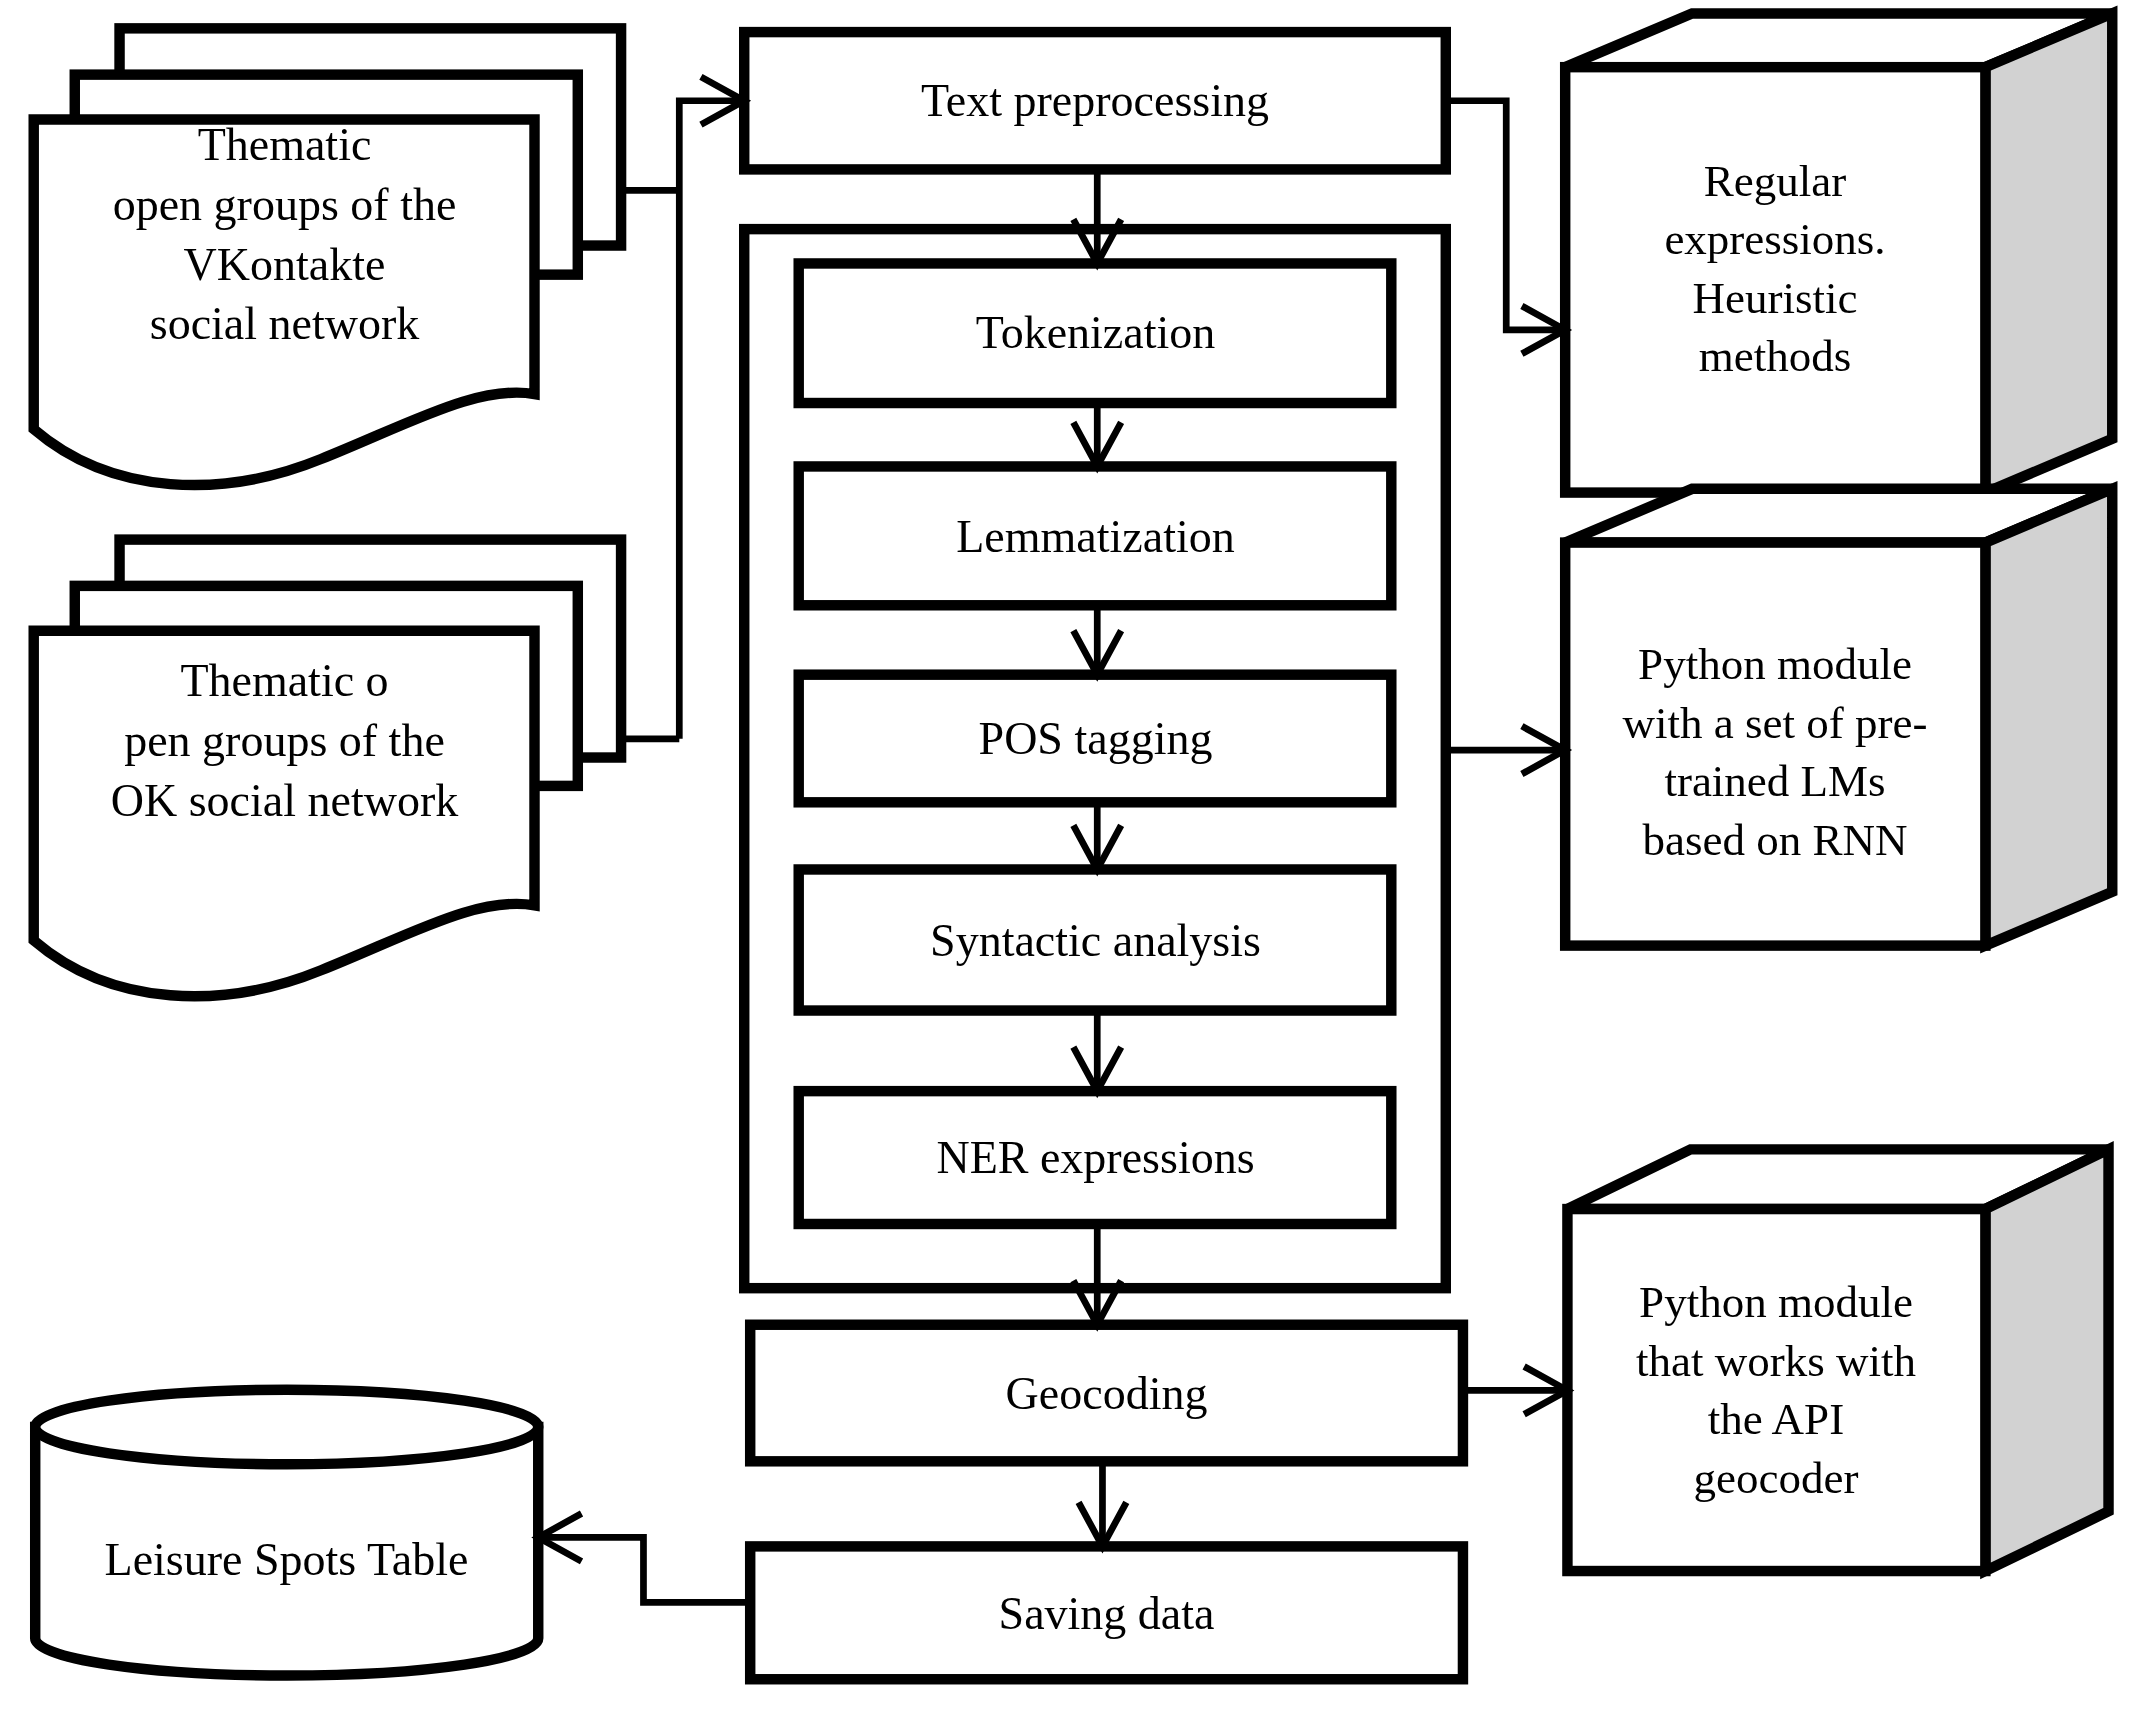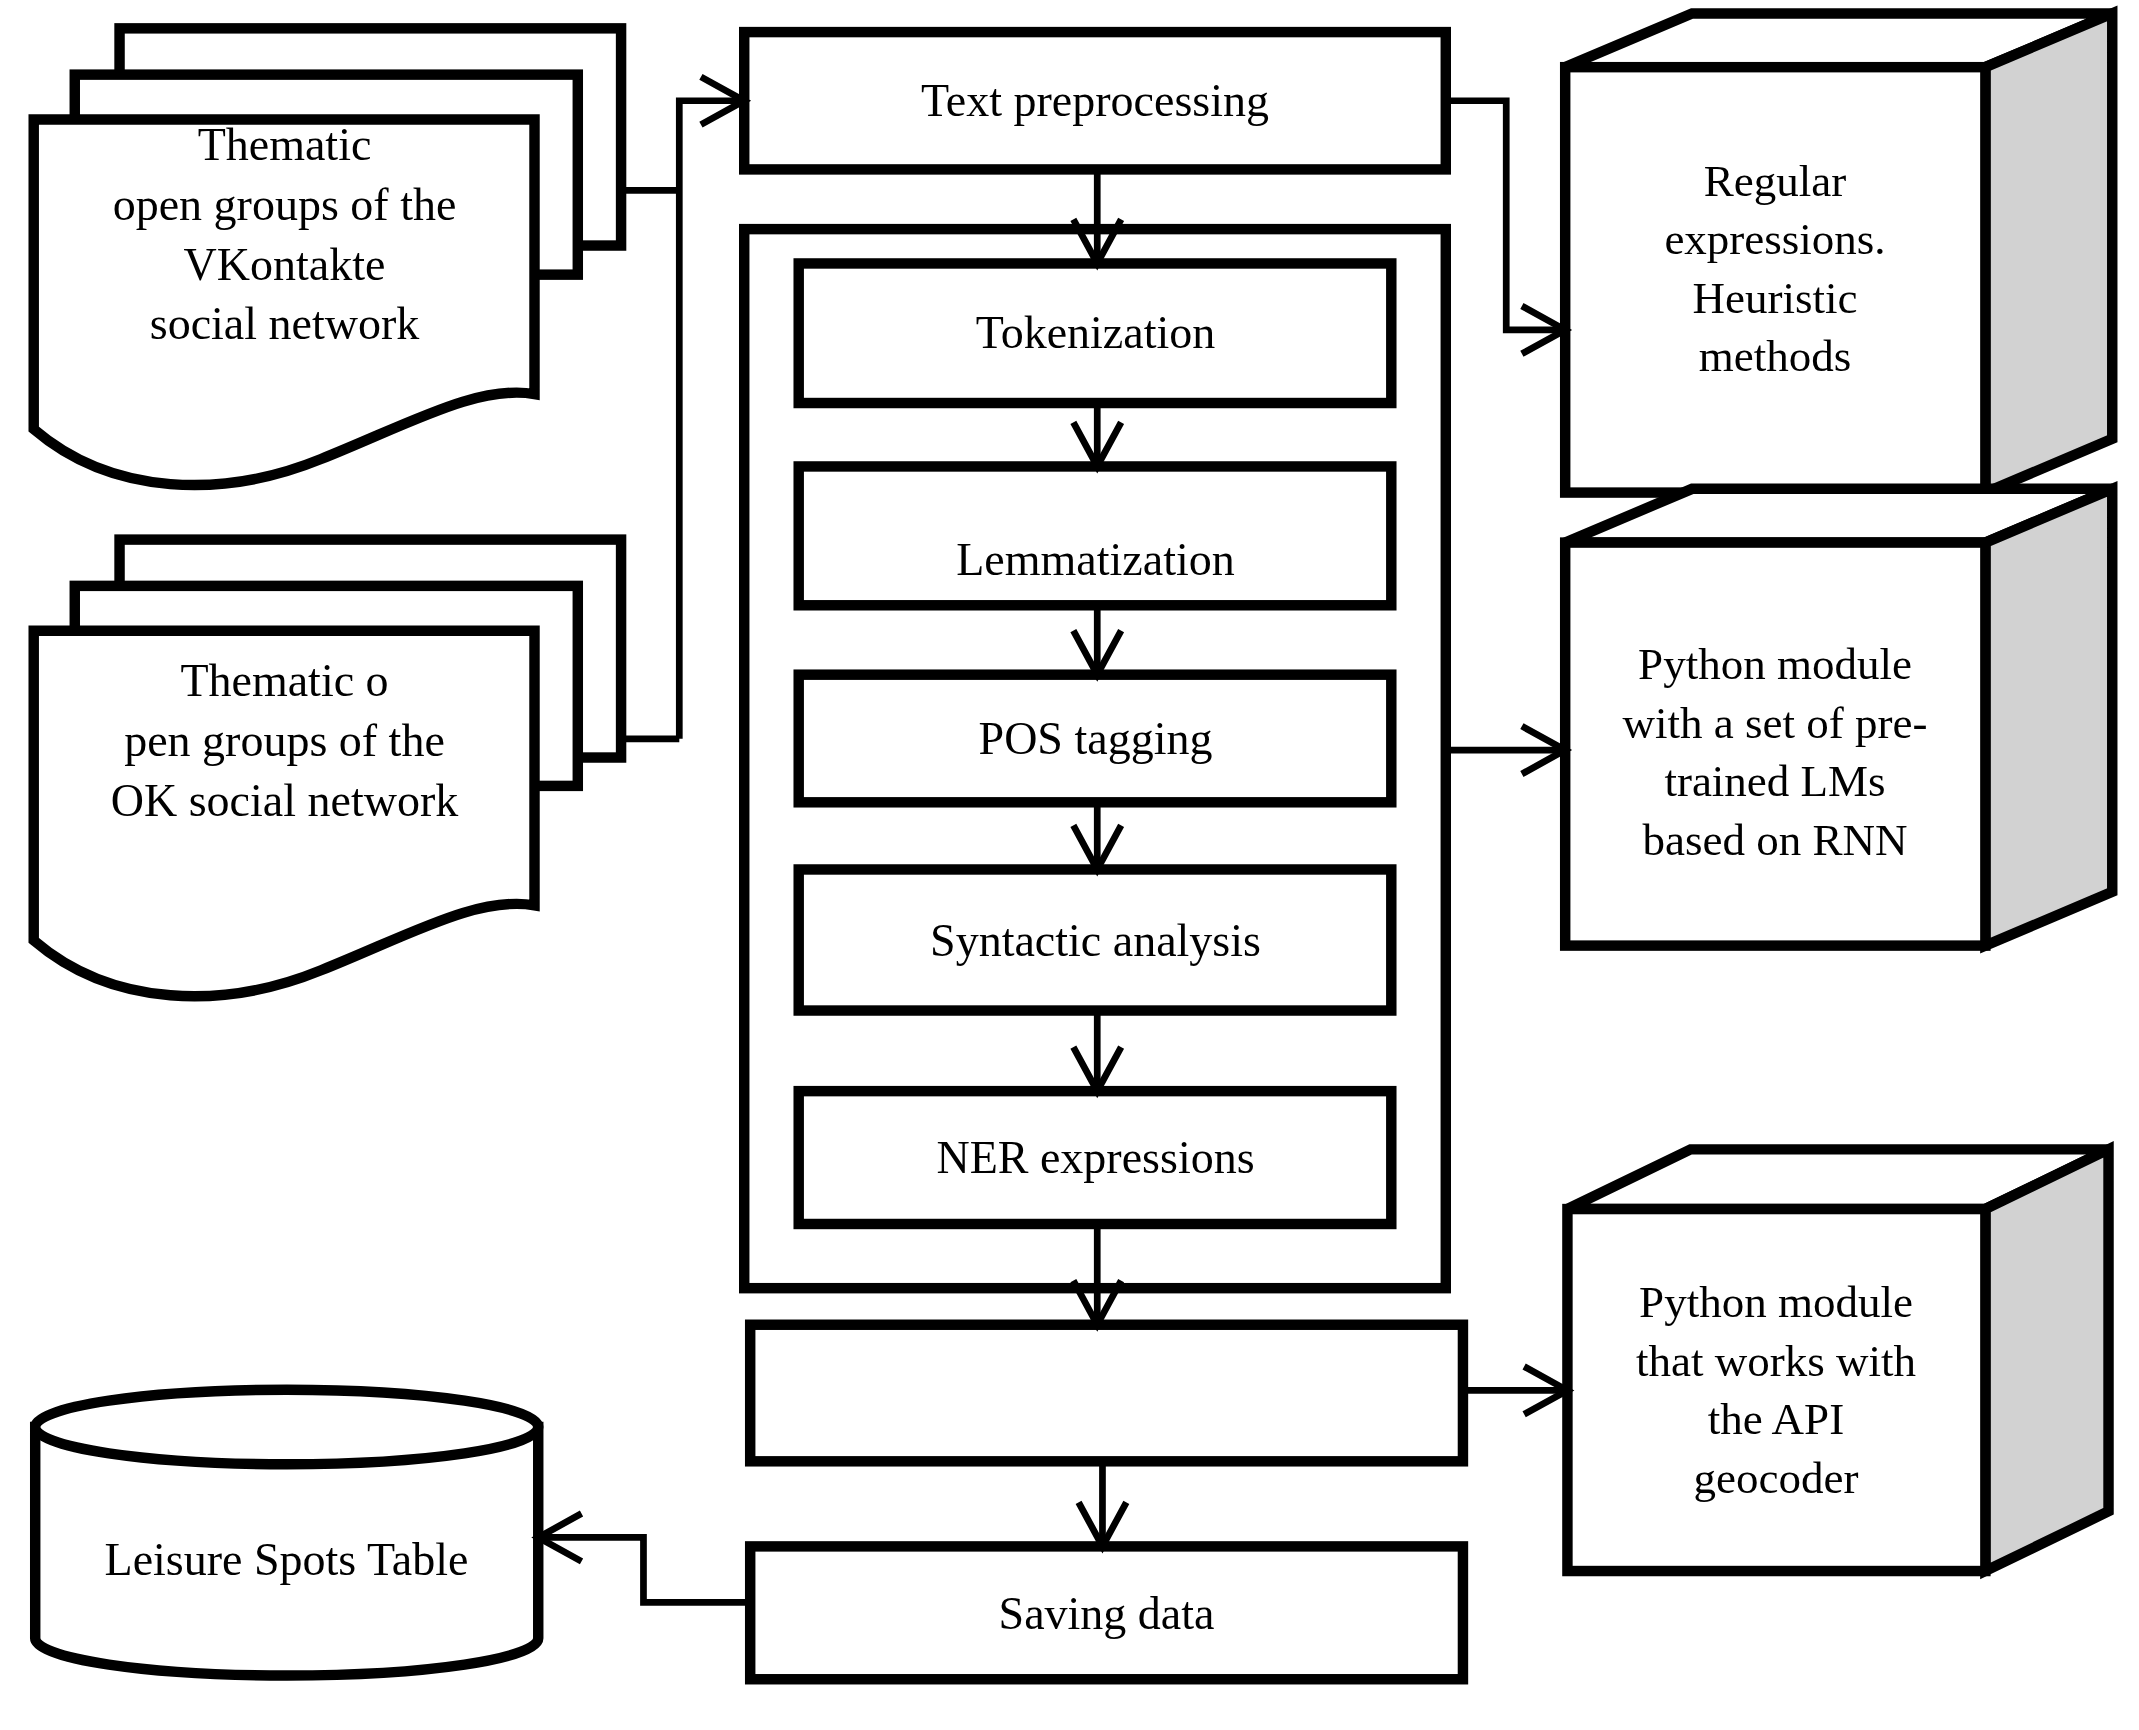--- a/index.html
+++ b/index.html
@@ -131,24 +131,25 @@
 
   <div class="label" style="left:34px;  top:104px;  width:501px; height:261px;">Thematic
 open groups of the
 VKontakte
 social network</div>
   <div class="label" style="left:744px; top:32px;   width:702px; height:137px;">Text preprocessing</div>
   <div class="label" style="left:34px;  top:620px;  width:501px; height:242px;">Thematic o
 pen groups of the
 OK social network</div>
   <div class="label" style="left:799px;top:263px;  width:593px; height:140px;">Tokenization</div>
-  <div class="label" style="left:799px;top:490px;  width:593px; height:139px;">Lemmatization</div>
+  <div class="label" style="left:799px;top:467px;  width:593px; height:139px;">Lemmatization</div>
   <div class="label" style="left:799px;top:675px;  width:593px; height:128px;">POS tagging</div>
   <div class="label" style="left:799px;top:870px; width:593px; height:141px;">Syntactic analysis</div>
   <div class="label" style="left:799px;top:1091px; width:593px; height:133px;">NER expressions</div>
+  <div class="label" style="left:750px;top:1325px; width:713px; height:137px;">Geocoding</div>
   <div class="label" style="left:750px;top:1547px; width:713px; height:133px;">Saving data</div>
   <div class="label small" style="left:1565px;top:67px;   width:420px; height:403px;">Regular
 expressions.
 Heuristic
 methods</div>
   <div class="label small" style="left:1565px;top:543px;  width:420px; height:418px;">Python module
 with a set of pre-
 trained LMs
 based on RNN</div>
   <div class="label small" style="left:1567px;top:1209px; width:418px; height:362px;">Python module

